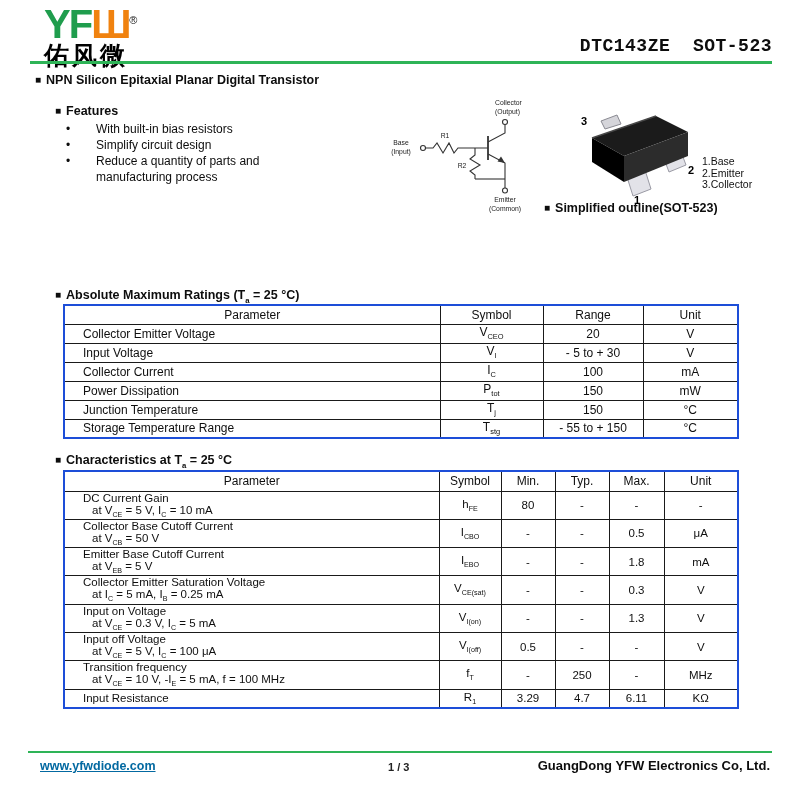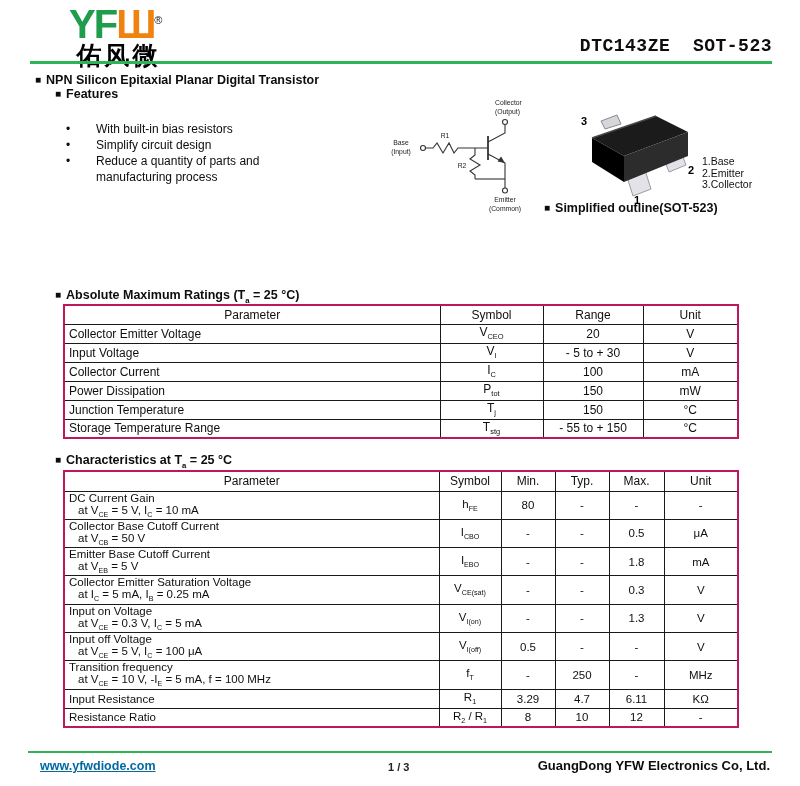--- a/index.html
+++ b/index.html
@@ -27,54 +27,54 @@
   .feat-text { width:192px;margin-left:19px; }
 
   
   .ckt-label { font-size:6.8px; fill:#222; }
   .pin-num { font-size:11px; font-weight:bold; fill:#000; }
 
   .legend { font-size:10.5px; line-height:11.5px; color:#111; }
 
   
   table { border-collapse:collapse; table-layout:fixed; background:#fff; }
-  .ds-table { border:2px solid #be185d; width:674px; }
+  .ds-table { border:2px solid #1d4ed8; width:674px; }
   .ds-table th, .ds-table td { border:1px solid #1a1a1a; font-weight:normal;
       color:#0f0f0f; vertical-align:middle; }
   .ds-table th { text-align:center; font-size:12px; }
-  td.param { text-align:left; padding-left:4px; font-size:12px; }
+  td.param { text-align:left; padding-left:18px; font-size:12px; }
   td.center { text-align:center; font-size:12px; }
   #abs-table tr { height:19px; }
   #char-table td.param, #char-table td.center { font-size:11.5px; }
   #char-table thead tr { height:20px; }
   #char-table tbody tr.double { height:27px; }
   #char-table tbody tr.single { height:19px; }
   .pcond { padding-left:9px; }
   sub { font-size:0.62em; }
 
   
   .site-link { color:#0369a1; font-weight:bold; font-size:12.5px; text-decoration:underline; }
   .page-num { font-size:11px; font-weight:bold; color:#222; }
   .company { font-weight:bold; font-size:13px; color:#0d0d0d; }
 </style>
 </head>
 <body>
 
-<div class="abs" style="left:69px; top:6px;text-align:right;">
+<div class="abs" style="left:44px; top:6px;">
   <div class="logo-text"><span class="logo-green">YF</span><span class="logo-orange">Ш</span><span class="logo-reg">®</span></div>
   <div class="logo-cn">佑风微</div>
 </div>
 
 <div class="abs part-no" style="right:28px; top:36px;">DTC143ZE  SOT-523</div>
 
 <div class="abs green-rule" style="left:30px; top:61px; width:742px;"></div>
 
 <div class="abs sec-head" style="left:35px; top:73px;"><span class="sq">■</span><span>NPN Silicon Epitaxial Planar Digital Transistor</span></div>
 
-<div class="abs sec-head" style="left:55px; top:87px;"><span class="sq">■</span><span>Features</span></div>
+<div class="abs sec-head" style="left:55px; top:104px;"><span class="sq">■</span><span>Features</span></div>
 
 <div class="abs" style="left:66px; top:121px;">
   <div class="feat-item">
     <span class="feat-bullet">•</span>
     <span class="feat-text">With built-in bias resistors</span>
   </div>
   <div class="feat-item">
     <span class="feat-bullet">•</span>
     <span class="feat-text">Simplify circuit design</span>
   </div>
@@ -293,29 +293,19 @@
       <tr class="single">
         <td class="param">
           <div class="pname">Input Resistance</div>
         </td>
         <td class="center">R<sub>1</sub></td>
         <td class="center">3.29</td>
         <td class="center">4.7</td>
         <td class="center">6.11</td>
         <td class="center">KΩ</td>
       </tr>
-      <tr class="single">
-        <td class="param">
-          <div class="pname">Resistance Ratio</div>
-        </td>
-        <td class="center">R<sub>2</sub> / R<sub>1</sub></td>
-        <td class="center">8</td>
-        <td class="center">10</td>
-        <td class="center">12</td>
-        <td class="center">-</td>
-      </tr>
     </tbody>
 </table>
 
 <div class="abs green-rule" style="left:28px; top:751px; width:744px; height:2px;"></div>
 <a class="abs site-link" href="#" style="left:40px; top:759px;">www.yfwdiode.com</a>
 <div class="abs page-num" style="left:388px; top:761px;">1 / 3</div>
 <div class="abs company" style="right:30px; top:758px;">GuangDong YFW Electronics Co, Ltd.</div>
 
 </body></html>

